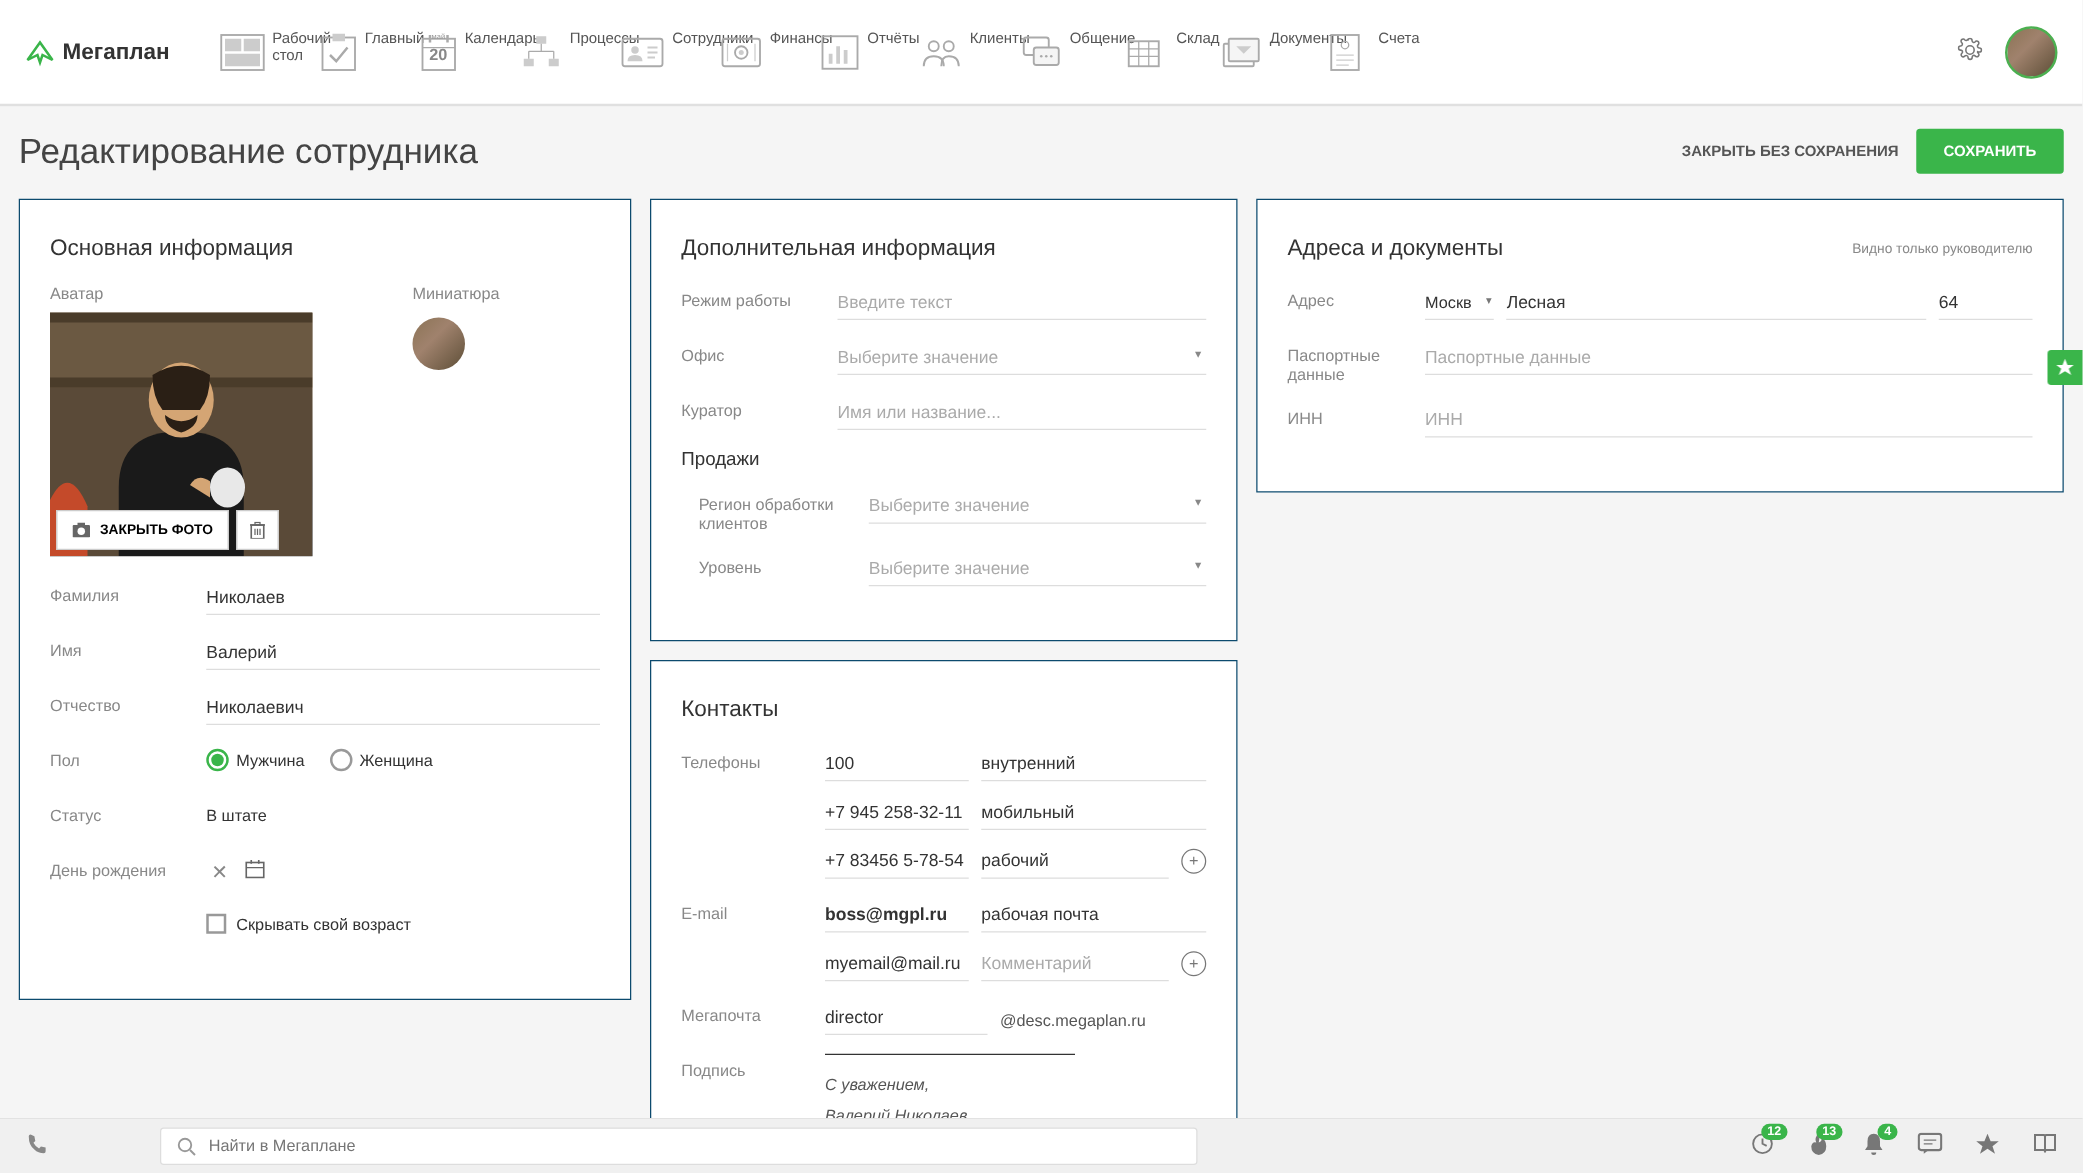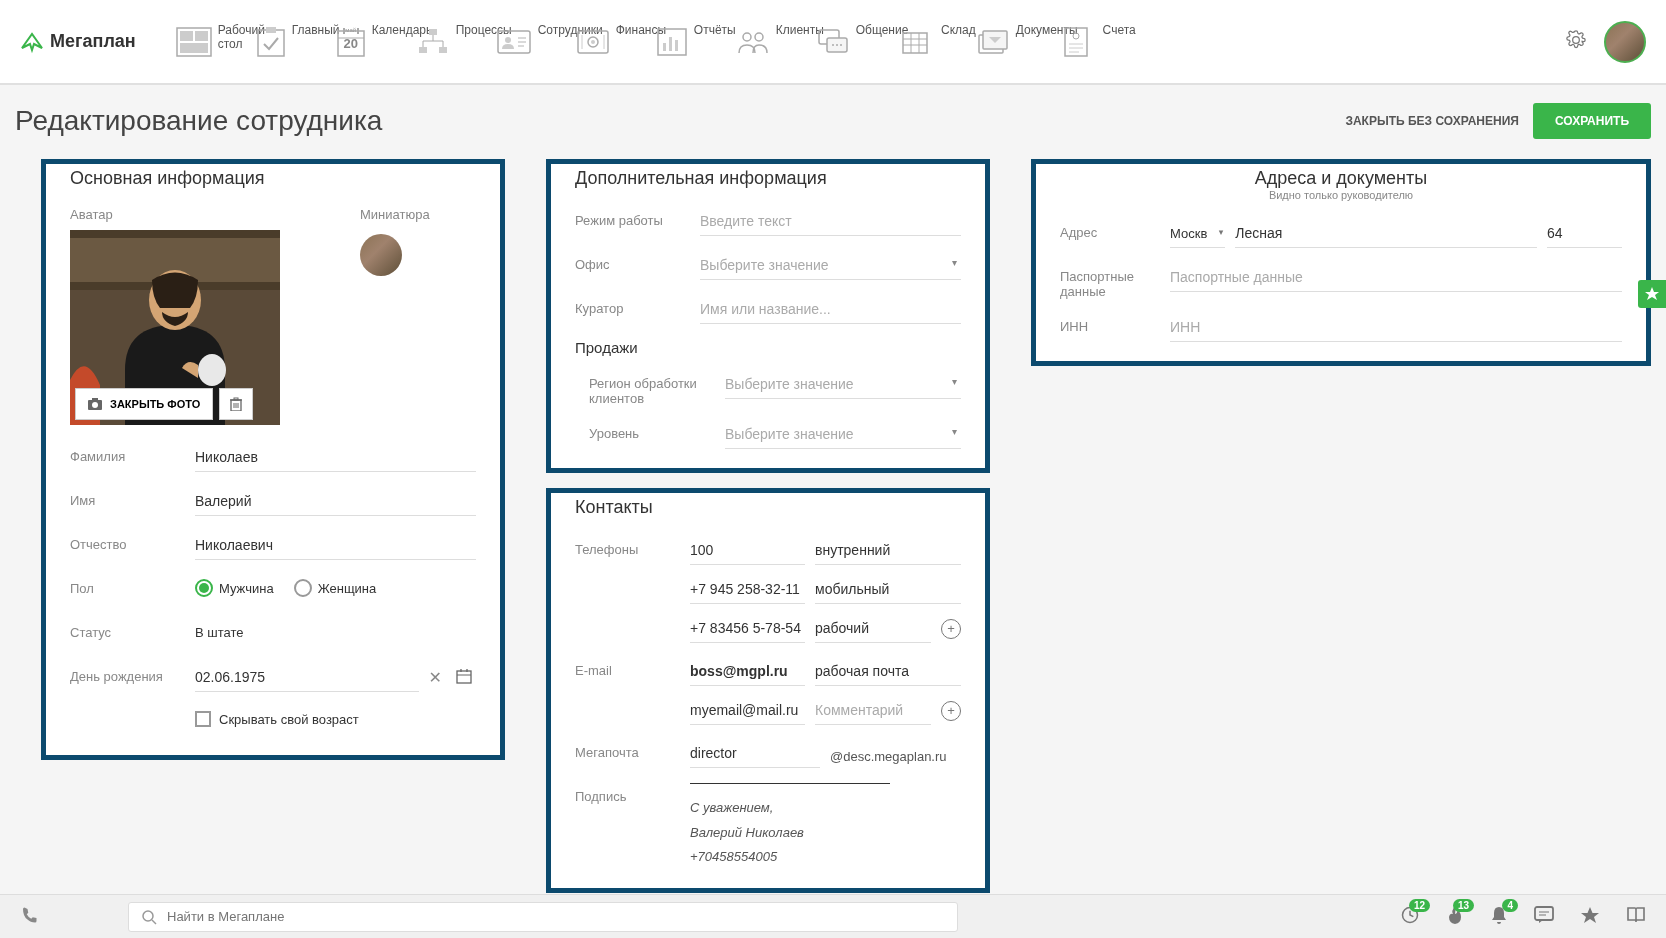--- a/index.html
+++ b/index.html
@@ -19,24 +19,24 @@
 
 
 .page-header { display: flex; align-items: center; padding: 18px 15px 8px; }
 .page-title { font-size: 28px; font-weight: 300; color: #444; }
 .page-actions { margin-left: auto; display: flex; gap: 14px; align-items: center; }
 .link-cancel { color: #555; font-size: 12px; font-weight: bold; text-transform: uppercase; cursor: pointer; }
 .btn-save { background: #3ab54a; color: #fff; padding: 11px 22px; border: none; border-radius: 3px; font-weight: bold; font-size: 12px; cursor: pointer; }
 
 
 .grid { display: grid; grid-template-columns: 490px 470px 1fr; gap: 15px; padding: 12px 15px 60px; align-items: start; }
-.card { background: #fff; border: 5px solid #0c4a6e; padding: 4px 24px; margin-left: 26px; }
+.card { background: #fff; border: 1px solid #0c4a6e; padding: 28px 24px; }
 .card + .card { margin-top: 15px; }
 .card-title { font-size: 18px; font-weight: 500; color: #333; margin-bottom: 18px; }
-.card-title-row { display:flex; align-items:center; justify-content:space-between; margin-bottom:18px;flex-direction:column; }
+.card-title-row { display:flex; align-items:center; justify-content:space-between; margin-bottom:18px; }
 .card-title-row .card-title { margin-bottom: 0; }
 .hint { font-size: 11px; color: #888; }
 
 .row { display: flex; align-items: flex-start; margin-bottom: 14px; min-height: 30px; }
 .lbl { width: 125px; flex-shrink: 0; color: #888; font-size: 13px; padding-top: 6px; }
 .lbl.small { width: 150px; }
 .val { flex: 1; }
 
 
 .avatar-row { display: flex; gap: 80px; margin-bottom: 18px; }
@@ -341,21 +341,20 @@
           </label>
       </div>
     </div>
     <div class="row">
         <div class="lbl">Статус</div>
         <div class="val" style="padding-top:6px">В штате</div>
       </div>
     <div class="row">
         <div class="lbl">День рождения</div>
       <div class="val date-wrap">
-        <input class="in" value="02.06.1975" style="">
         <span class="ic-btn">✕</span>
         <span class="ic-btn"><svg width="16" height="16" viewBox="0 0 16 16">
               <rect x="1" y="3" width="14" height="12" fill="none" stroke="#666" stroke-width="1.3"></rect>
               <line x1="1" y1="7" x2="15" y2="7" stroke="#666"></line>
               <line x1="5" y1="1" x2="5" y2="4" stroke="#666" stroke-width="1.3"></line>
               <line x1="11" y1="1" x2="11" y2="4" stroke="#666" stroke-width="1.3"></line>
             </svg></span>
       </div>
     </div>
     <div class="row">

